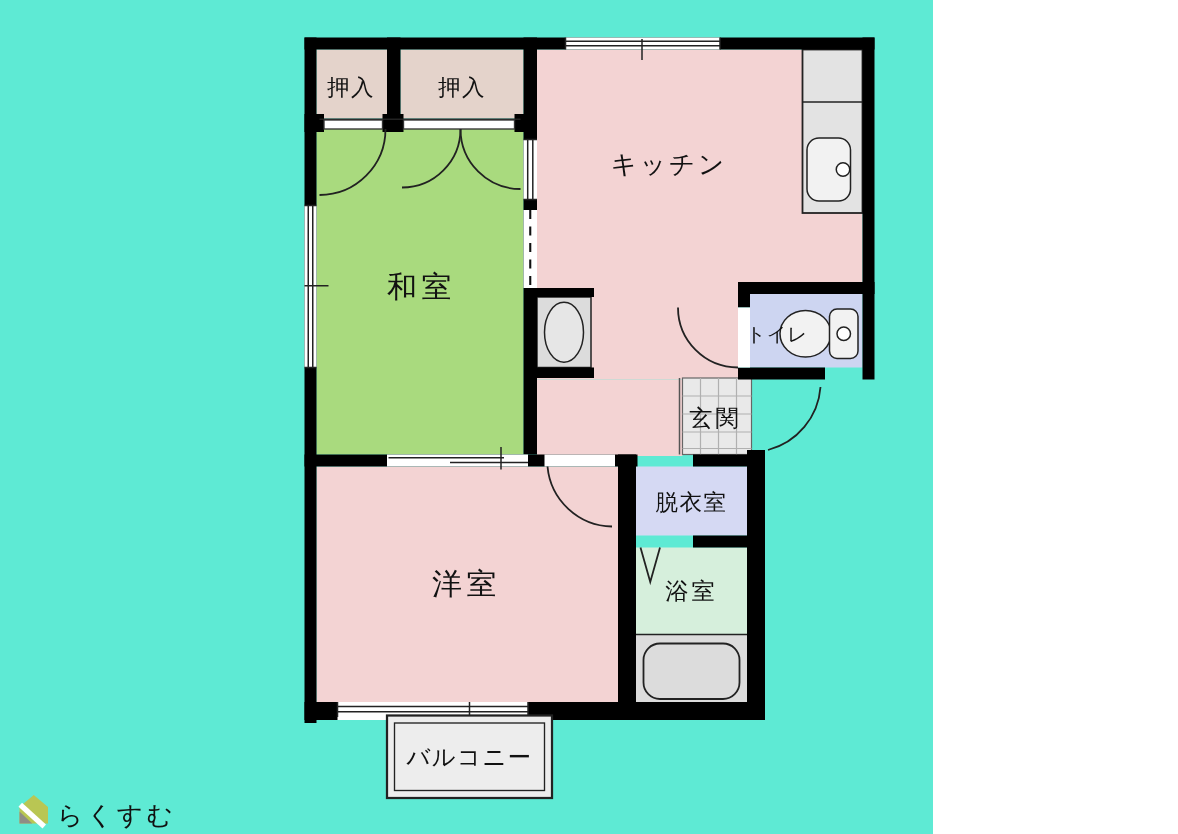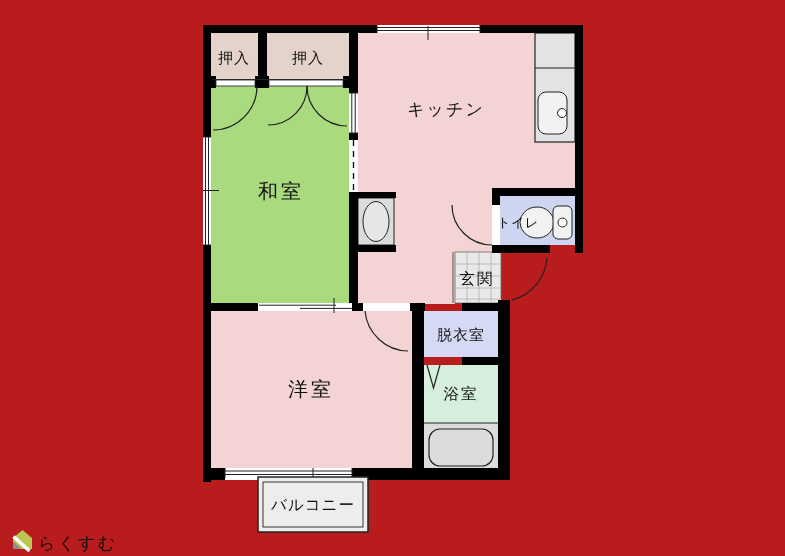--- a/index.html
+++ b/index.html
@@ -1,17 +1,17 @@
 <!DOCTYPE html>
 <html><head>
 <meta charset="utf-8">
 <style>
   html,body{margin:0;padding:0;background:#fff;}
   body{font-family:"Liberation Sans","DejaVu Sans",sans-serif;}
-  .canvas{position:relative;width:785px;height:556px;background:#b91c1c;overflow:hidden;}
+  .canvas{position:relative;width:622px;height:556px;background:#5eead4;overflow:hidden;}
   svg{display:block;}
   text{fill:#111;}
 </style>
 </head>
 <body>
 
 <div class="canvas">
 <svg width="785" height="556" viewBox="0 0 785 556">
 
   <g>

